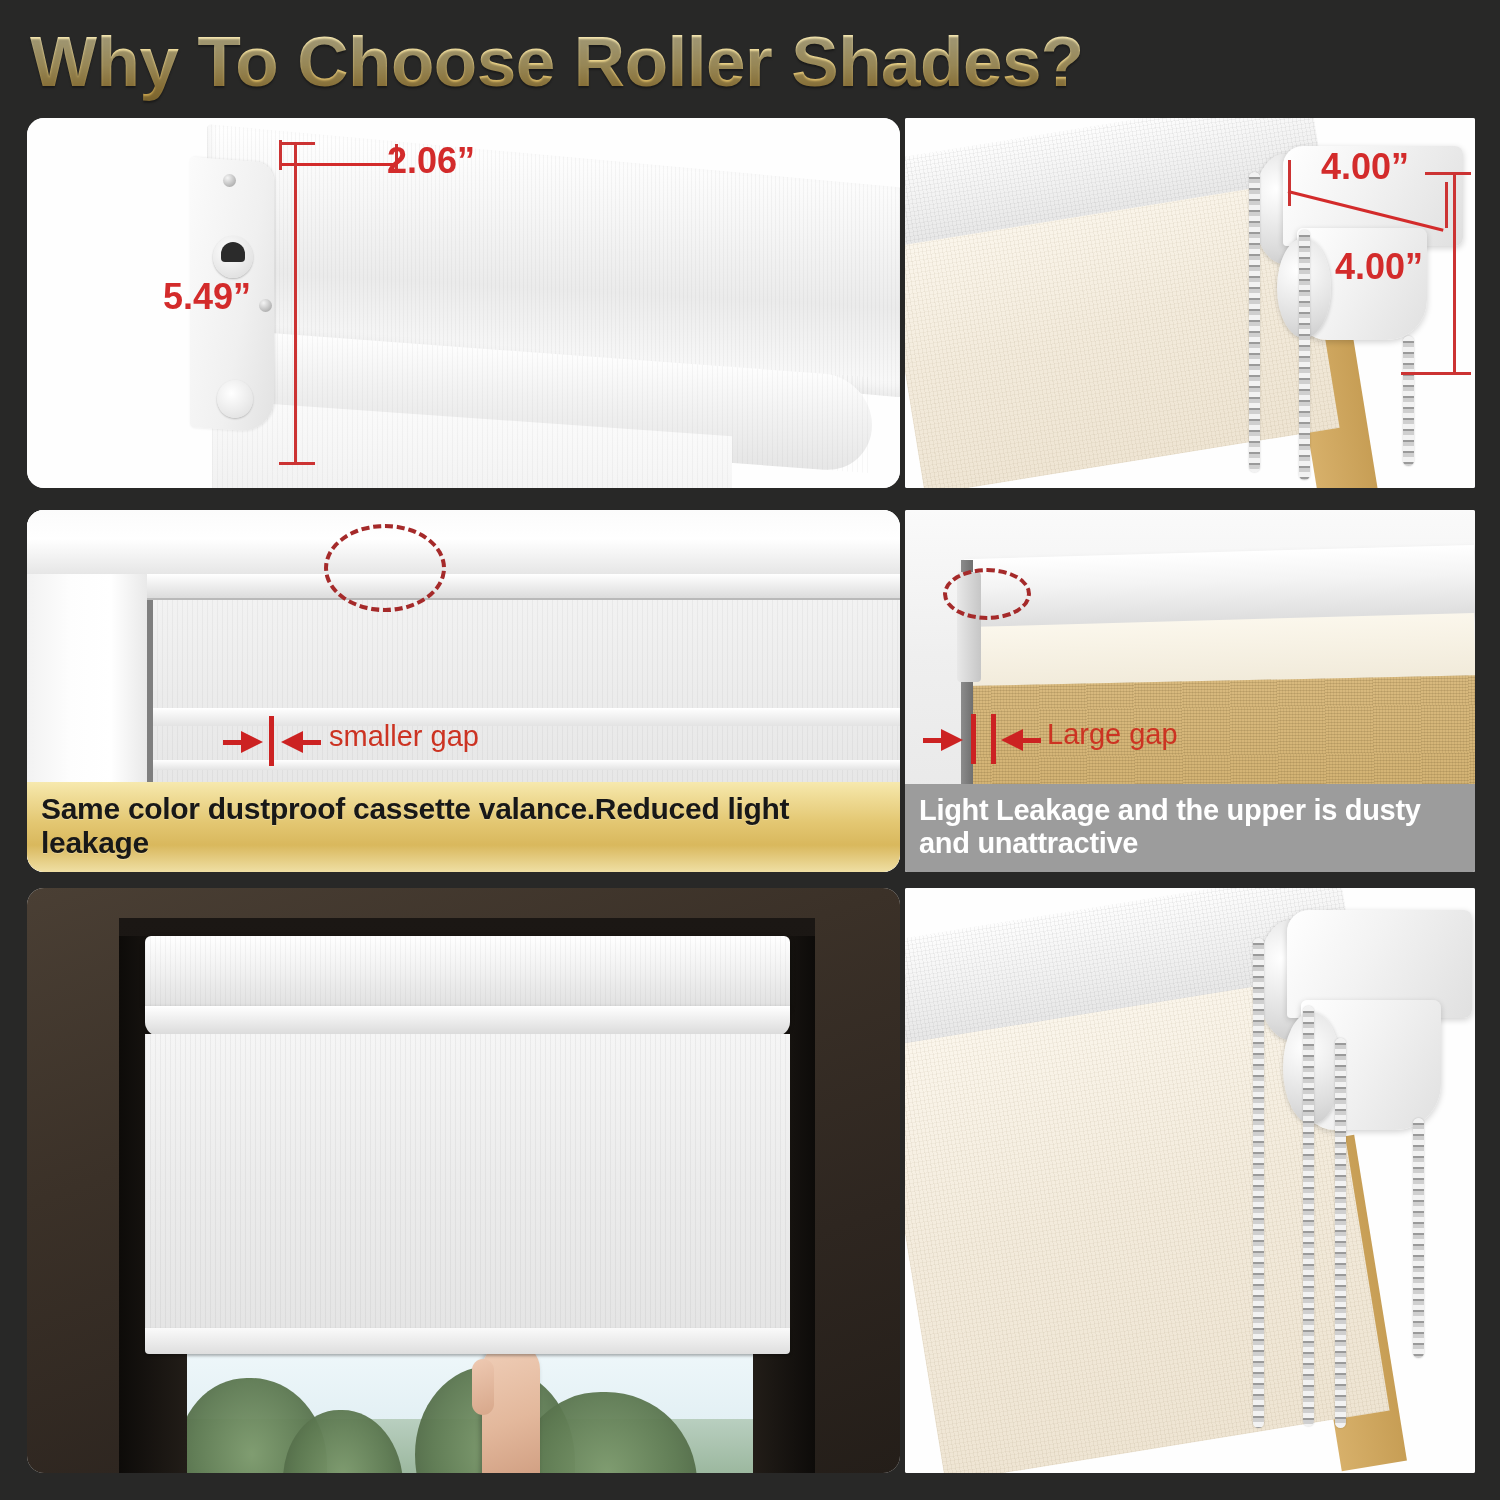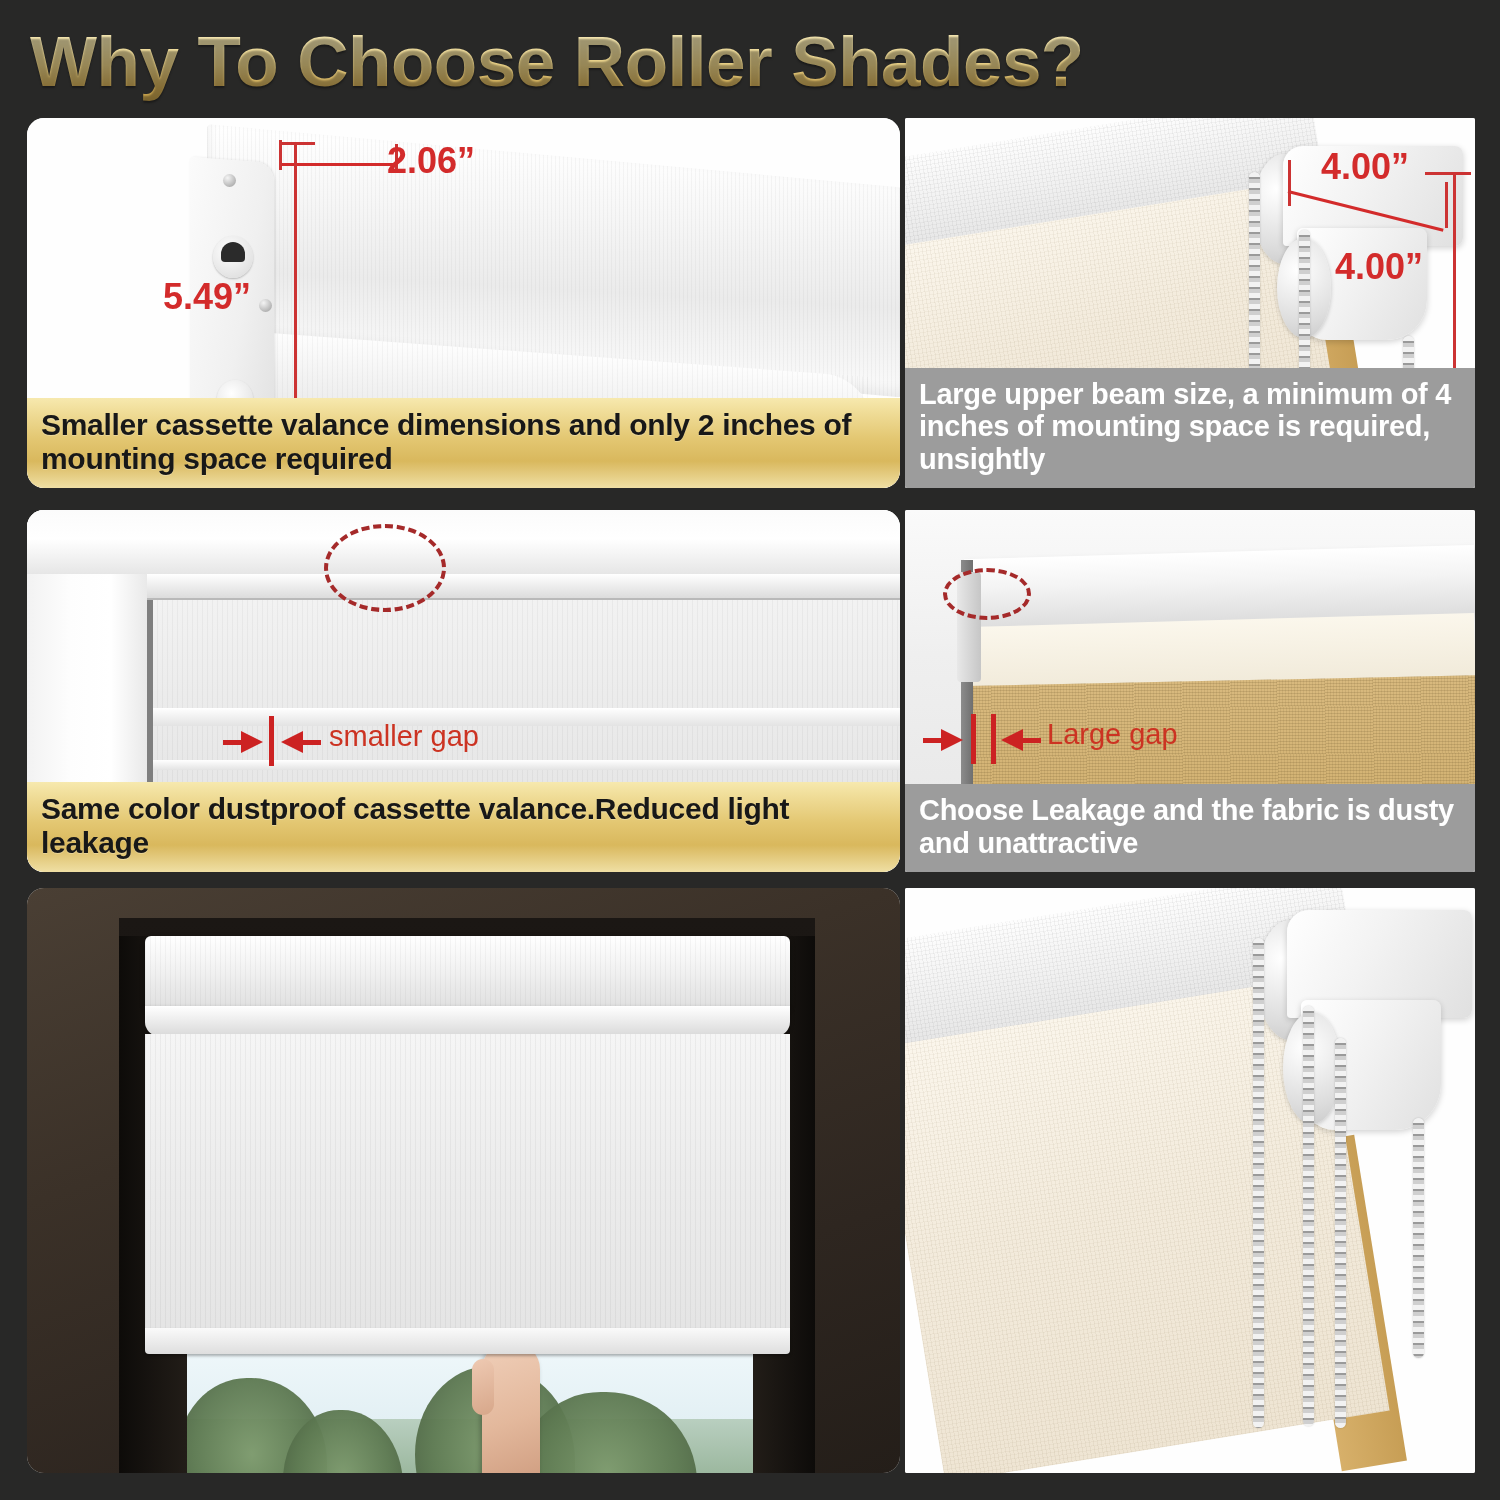--- a/index.html
+++ b/index.html
@@ -481,21 +481,20 @@
     <div class="dim-line-h" style="left:252px; top:45px; width:118px;"></div>
     <div class="dim-tick-v" style="left:252px; top:22px; height:30px;"></div>
     <div class="dim-tick-v" style="left:368px; top:26px; height:26px;"></div>
     <div class="dim-label big" style="left:360px; top:22px;">2.06”</div>
 
     <div class="dim-line-v" style="left:267px; top:24px; height:322px;"></div>
     <div class="dim-tick-h" style="left:252px; top:24px; width:36px;"></div>
     <div class="dim-tick-h" style="left:252px; top:344px; width:36px;"></div>
     <div class="dim-label big" style="left:128px; top:158px;margin-left:8px;">5.49”</div>
   </div>
-  <div class="caption gold">Smaller cassette valance dimensions and only 2 inches of mounting space required</div>
 </div>
 
 <div class="panel right row1">
   <div class="stage">
     <div class="white-bg"></div>
 
     <div class="rs-tan" style="left:400px; top:200px; height:190px;"></div>
     <div class="rs-sheer" style="width:430px;"></div>
     <div class="rs-fabric" style="width:420px; height:250px;"></div>
 
@@ -511,21 +510,20 @@
     <div class="dim-line-h" style="left:383px; top:72px; width:160px; transform:rotate(14deg); transform-origin:left center;"></div>
     <div class="dim-tick-v" style="left:383px; top:42px; height:46px;"></div>
     <div class="dim-tick-v" style="left:540px; top:64px; height:46px;"></div>
     <div class="dim-label big" style="left:416px; top:28px;">4.00”</div>
 
     <div class="dim-line-v" style="left:548px; top:54px; height:202px;"></div>
     <div class="dim-tick-h" style="left:520px; top:54px; width:46px;"></div>
     <div class="dim-tick-h" style="left:496px; top:254px; width:70px;"></div>
     <div class="dim-label big" style="left:430px; top:128px;">4.00”</div>
   </div>
-  <div class="caption gray">Large upper beam size, a minimum of 4 inches of mounting space is required, unsightly</div>
 </div>
 
 <div class="panel left row2">
   <div class="stage">
     <div class="white-bg"></div>
     <div class="w-frame-l"></div>
     <div class="w-frame-top"></div>
     <div class="w-shade"></div>
     <div class="w-valance"></div>
     <div class="w-band" style="top:198px;"></div>
@@ -556,21 +554,21 @@
     <div class="dash-ellipse" style="left:38px; top:58px; width:88px; height:52px;"></div>
 
     <div class="arrow-stem" style="left:18px; top:228px; width:22px;"></div>
     <div class="arrow-r" style="left:36px; top:219px;"></div>
     <div class="gap-bar" style="left:66px; top:204px; height:50px;"></div>
     <div class="gap-bar" style="left:86px; top:204px; height:50px;"></div>
     <div class="arrow-l" style="left:96px; top:219px;"></div>
     <div class="arrow-stem" style="left:118px; top:228px; width:18px;"></div>
     <div class="gap-label" style="left:142px; top:208px;">Large gap</div>
   </div>
-  <div class="caption gray">Choose Leakage and the fabric is dusty and unattractive</div>
+  <div class="caption gray">Light Leakage and the upper is dusty and unattractive</div>
 </div>
 
 <div class="panel left row3">
   <div class="stage">
     <div class="rm-wall"></div>
     <div class="rm-recess"></div>
 
     <div class="rm-glass">
       <div class="rm-sky"></div>
       <div class="tree" style="left:-10px; top:26px; width:150px; height:170px;"></div>

